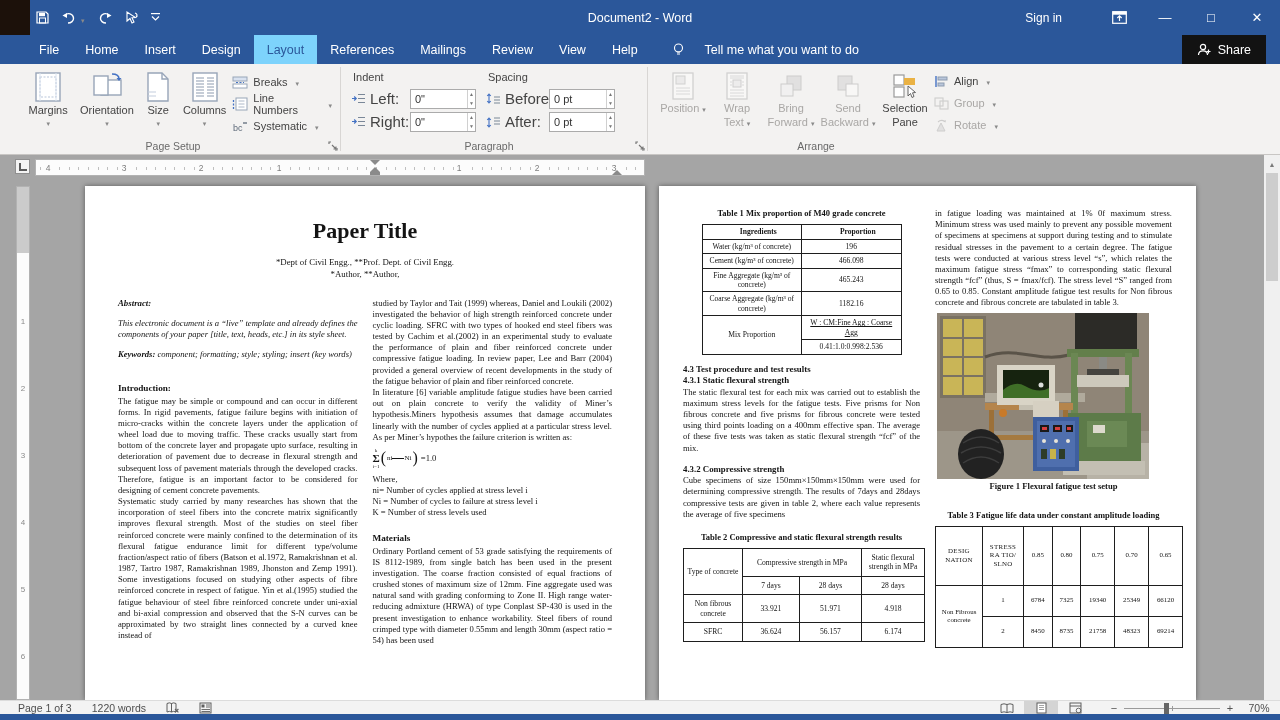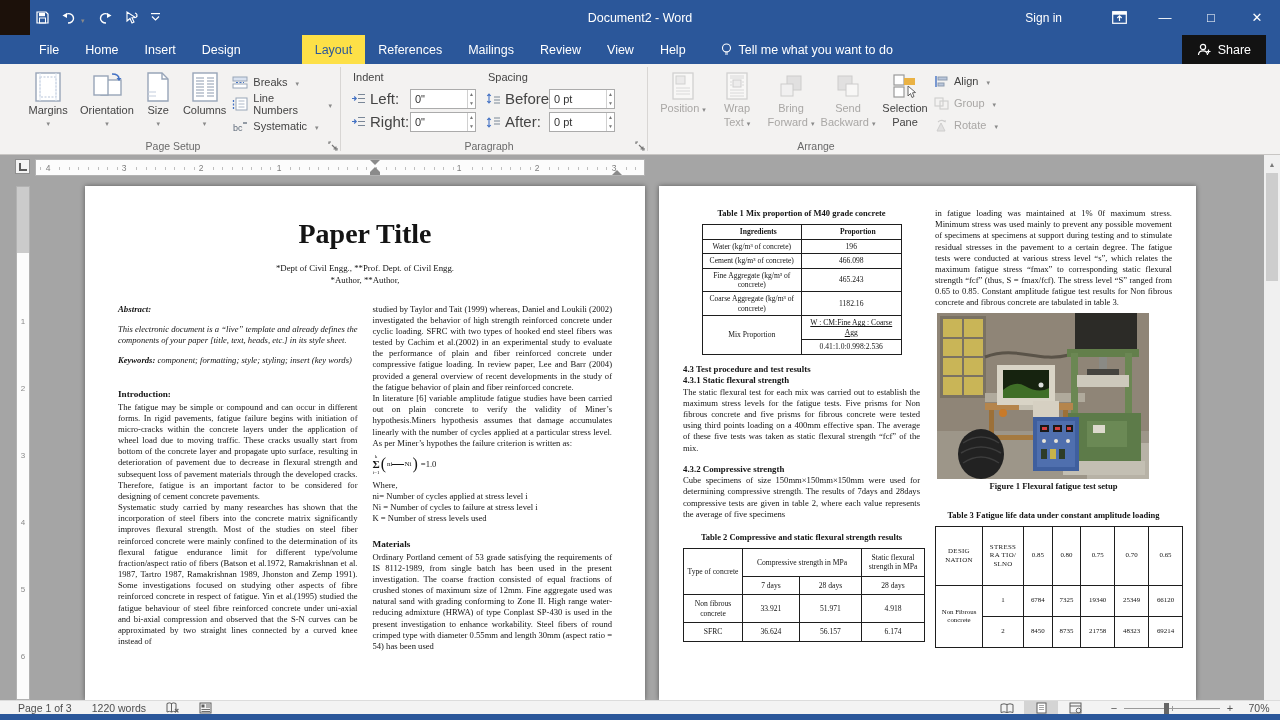--- a/index.html
+++ b/index.html
@@ -14,22 +14,22 @@
              justify-content:center;font-size:12.5px;pointer-events:none;}
   .tb-right{position:absolute;right:0;top:0;height:35px;display:flex;align-items:center;}
   .signin{font-size:12px;margin-right:34px;}
   .winbtn{width:46px;height:35px;display:flex;align-items:center;justify-content:center;font-size:12px;}
   .winglyph{font-size:13px;line-height:1;}
   
   .tabsrow{position:absolute;top:35px;left:0;width:1280px;height:29px;background:#2b579a;display:flex;
            align-items:stretch;color:#fff;font-size:12.5px;}
   .tabspacer{width:26px;}
   .tab{padding:0 13px;display:flex;align-items:center;}
-  .tab.active{background:#fde047;color:#2b579a;margin-left:48px;}
-  .tellme{display:flex;align-items:center;gap:7px;margin-left:22px;}
+  .tab.active{background:#7dd3fc;color:#2b579a;}
+  .tellme{display:flex;align-items:center;gap:21px;margin-left:22px;}
   .share{margin-left:auto;background:#121212;color:#fff;display:flex;align-items:center;gap:7px;
          padding:0 15px;margin-right:14px;}
   
   .ribbon{position:absolute;top:64px;left:0;width:1280px;height:91px;background:#f3f2f1;
           border-bottom:1px solid #c8c6c4;box-sizing:border-box;}
   .leftstrip{position:absolute;left:0;top:64px;width:11px;height:116px;background:#161007;}
   .ribbon-inner{display:flex;height:100%;padding-left:16px;}
   .rgroup{position:relative;display:flex;align-items:flex-start;padding:3px 8px 16px 4px;}
   .glabel{position:absolute;bottom:2px;left:0;right:10px;text-align:center;font-size:10.5px;color:#696969;}
   .launcher{position:absolute;bottom:3px;right:2px;width:10px;height:10px;}
@@ -73,21 +73,21 @@
   .indbox{width:10px;height:3px;background:#8a8a8a;}
   .rind{position:absolute;left:576px;top:8px;}
   
   .vruler{position:absolute;left:16px;top:186px;width:14px;height:514px;background:#fcfcfc;border:1px solid #b2b2b2;box-sizing:border-box;}
   .vmargin{position:absolute;top:0;left:0;width:100%;height:66px;background:#cbcbcb;}
   .vnum{position:absolute;left:0;width:100%;text-align:center;font-size:8px;color:#8a8a8a;}
   .page{position:absolute;background:#fff;box-shadow:0 0 5px rgba(0,0,0,.45);overflow:hidden;box-sizing:border-box;}
   .page1{left:85px;top:186px;width:560px;height:514px;padding:24px 33px 0;}
   .page2{left:659px;top:186px;width:537px;height:514px;padding:22px 24px 0;}
   .serif{font-family:"Liberation Serif",serif;color:#141414;}
-  .ptitle{text-align:center;font-size:28px;font-weight:bold;margin:8px 0 12px;}
+  .ptitle{text-align:center;font-size:22px;font-weight:bold;margin:8px 0 12px;}
   .pauthors{text-align:center;font-size:8.8px;line-height:1.4;}
   .cols{display:flex;gap:15px;margin-top:17px;}
   .col{flex:1;min-width:0;font-size:8.6px;line-height:1.3;text-align:justify;}
   .col p{margin:0;}
   .ah{font-style:italic;font-weight:bold;font-size:8.8px;margin-bottom:9px;}
   .it{font-style:italic;}
   .kwp{margin-top:9px !important;}
   .bi{font-weight:bold;font-style:italic;}
   .h1{font-weight:bold;font-size:9.2px;margin:11px 0 1px;}
   .nj{text-align:left;}

